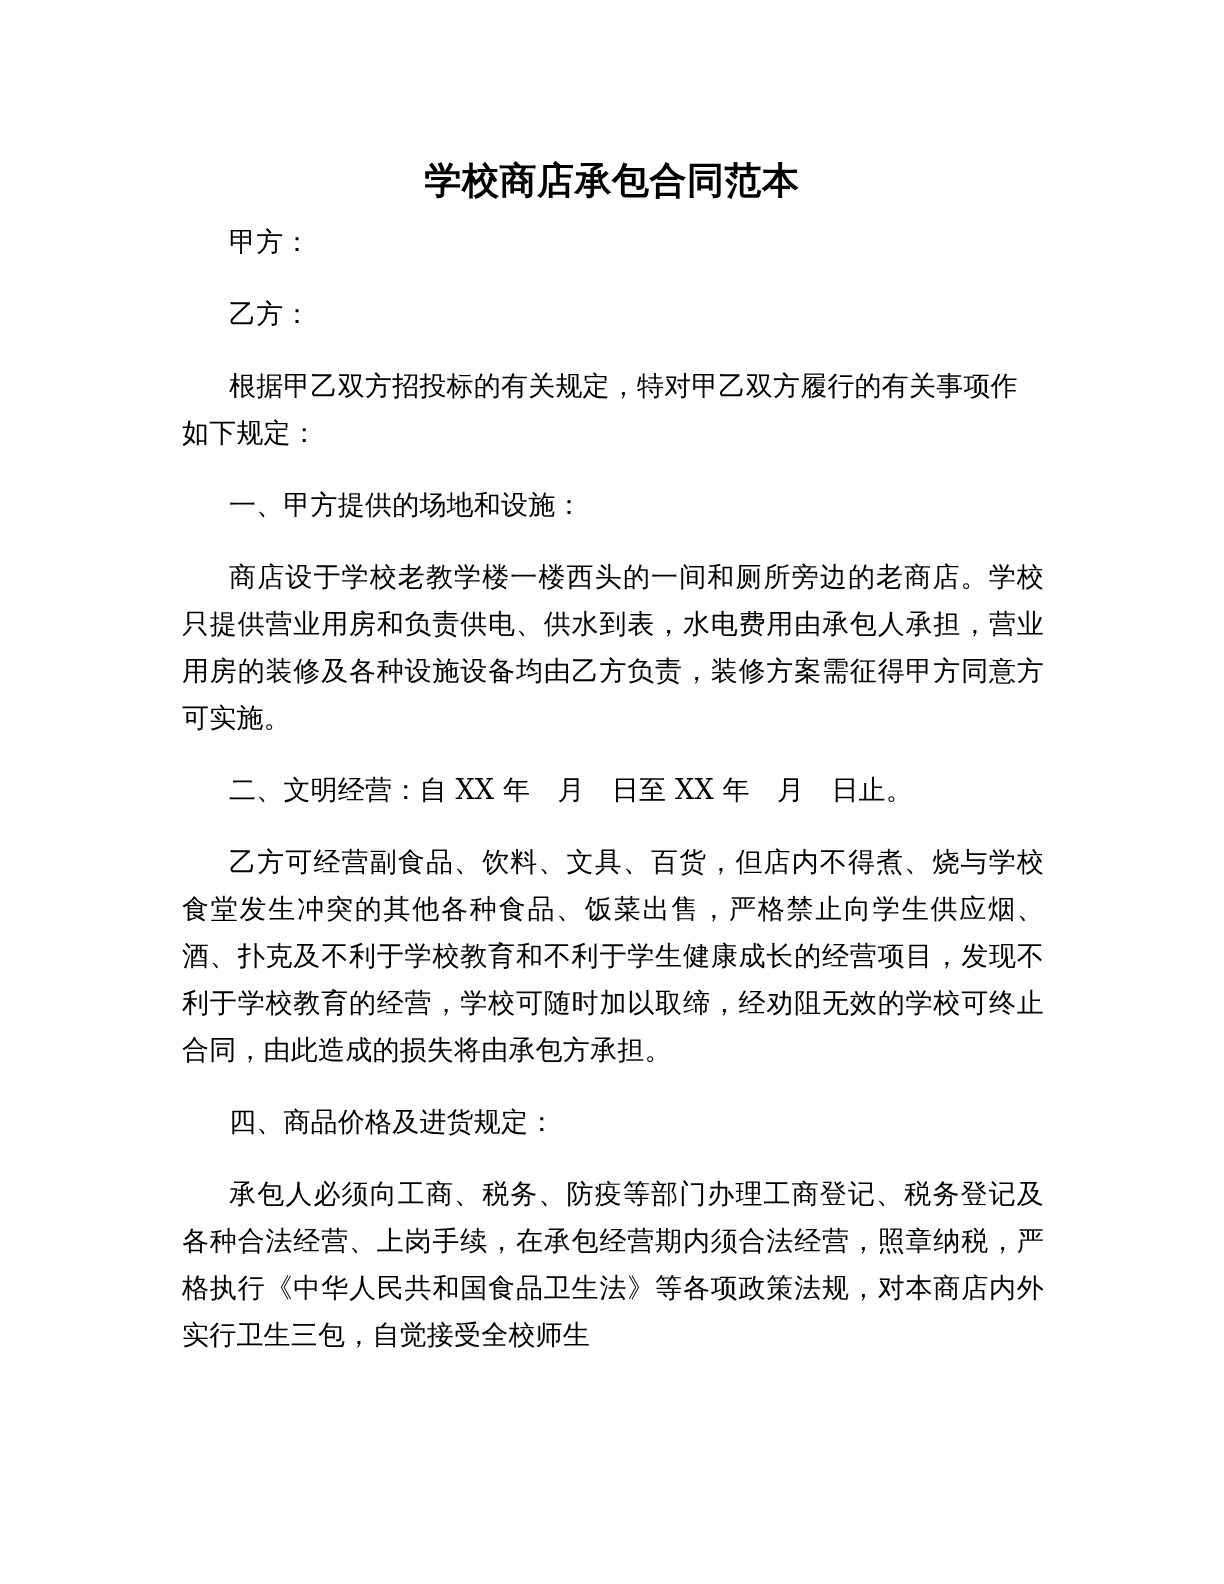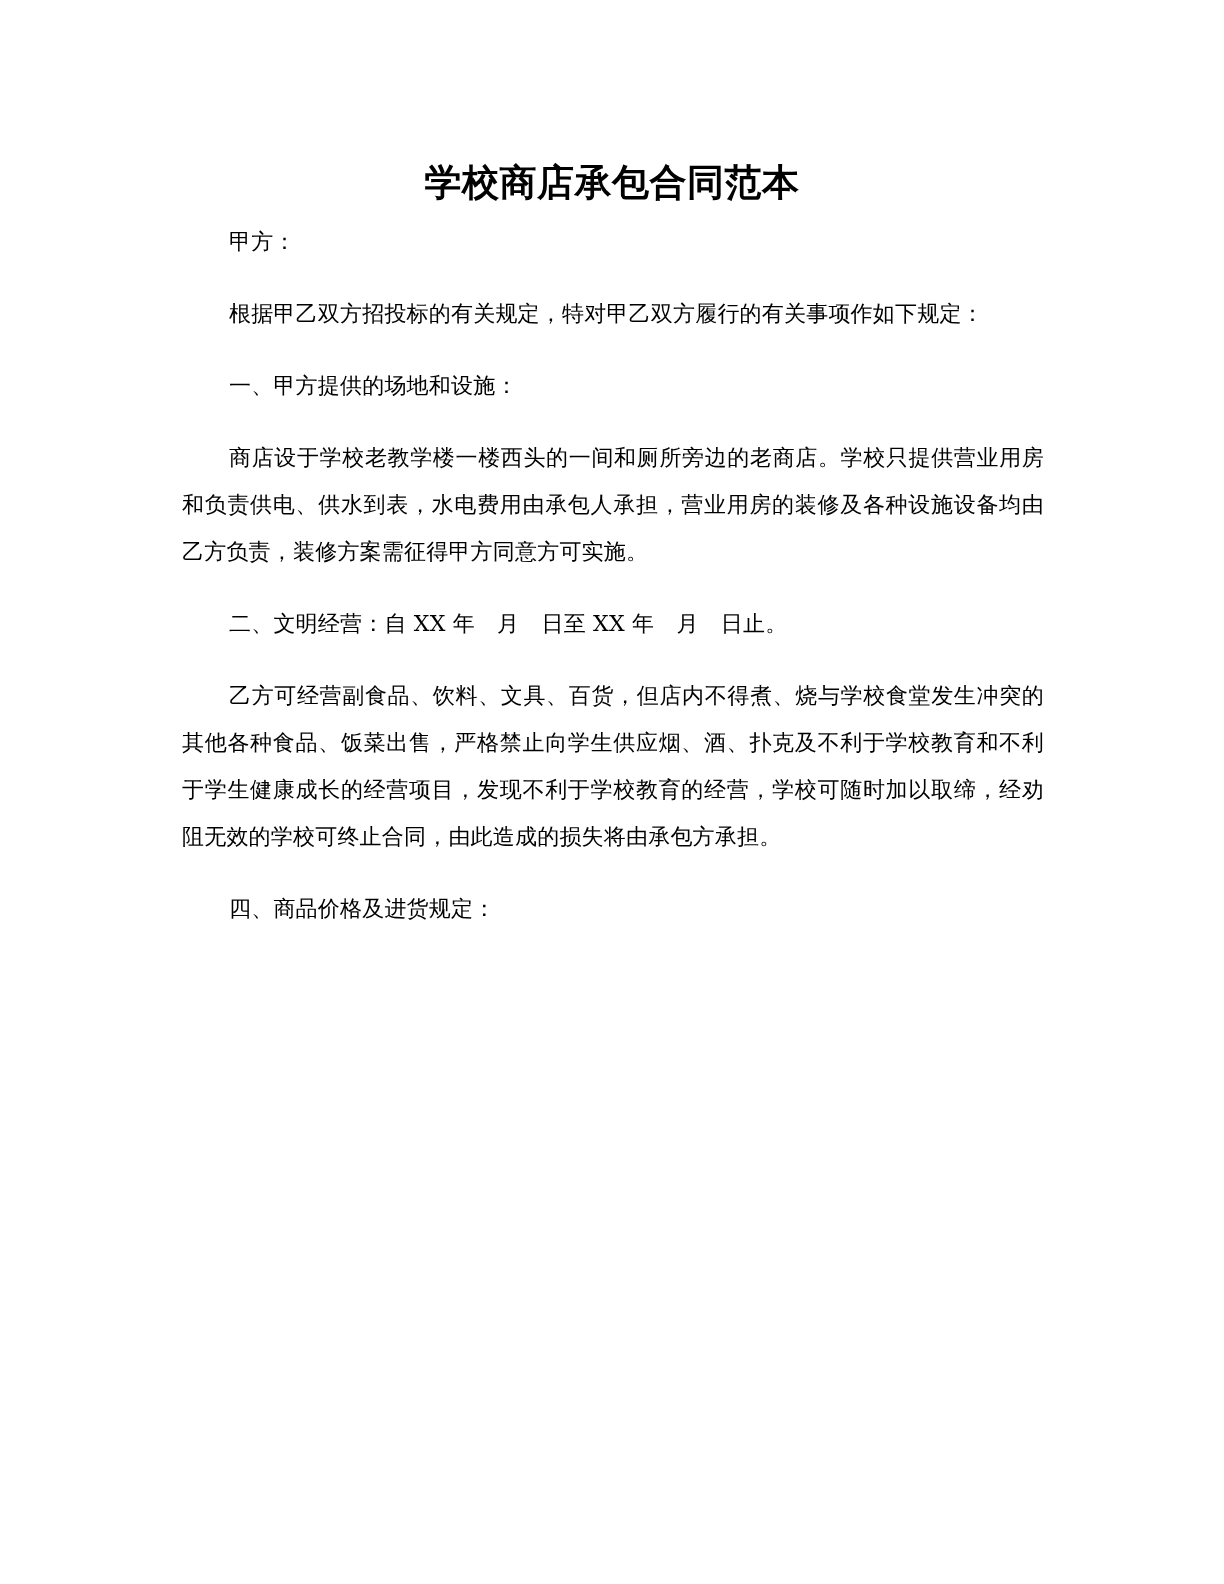--- a/index.html
+++ b/index.html
@@ -28,33 +28,33 @@
   .doc-title {
     position: absolute;
     top: 134px;
     left: 0;
     width: 1224px;
     text-align: center;
     font-size: 37px;
     line-height: 48px;
     font-weight: bold;
     letter-spacing: 0.5px;
-    font-family: Liberation Sans, sans-serif;
+    font-family: Liberation Mono, monospace;
   }
 
   .body-col {
     position: absolute;
     top: 218px;
     left: 182px;
     width: 862px;
   }
 
   p.para {
     margin: 0 0 25px 0;
-    font-size: 22px;
+    font-size: 27px;
     line-height: 47px;
     text-indent: 47px;
     text-align: justify;
     text-justify: inter-ideograph;
     letter-spacing: 0.2px;
     word-break: break-all;
     font-family: "DejaVu Serif", "Liberation Serif", serif;
   }
 
   p.para.heading {
@@ -69,31 +69,33 @@
 <body>
 
 <div class="page">
 
   <h1 class="doc-title">学校商店承包合同范本</h1>
 
   <div class="body-col">
 
     <p class="para short">甲方：</p>
 
+    <p class="para short">乙方：</p>
 
     <p class="para short">根据甲乙双方招投标的有关规定，特对甲乙双方履行的有关事项作如下规定：</p>
 
     <p class="para heading short">一、甲方提供的场地和设施：</p>
 
     <p class="para">商店设于学校老教学楼一楼西头的一间和厕所旁边的老商店。学校只提供营业用房和负责供电、供水到表，水电费用由承包人承担，营业用房的装修及各种设施设备均由乙方负责，装修方案需征得甲方同意方可实施。</p>
 
     <p class="para heading short">二、文明经营：自 XX 年　月　日至 XX 年　月　日止。</p>
 
 
     <p class="para">乙方可经营副食品、饮料、文具、百货，但店内不得煮、烧与学校食堂发生冲突的其他各种食品、饭菜出售，严格禁止向学生供应烟、酒、扑克及不利于学校教育和不利于学生健康成长的经营项目，发现不利于学校教育的经营，学校可随时加以取缔，经劝阻无效的学校可终止合同，由此造成的损失将由承包方承担。</p>
 
     <p class="para heading short">四、商品价格及进货规定：</p>
 
 
 
+    <p class="para">承包人必须向工商、税务、防疫等部门办理工商登记、税务登记及各种合法经营、上岗手续，在承包经营期内须合法经营，照章纳税，严格执行《中华人民共和国食品卫生法》等各项政策法规，对本商店内外实行卫生三包，自觉接受全校师生</p>
 
   </div>
 </div>
 
 </body></html>

